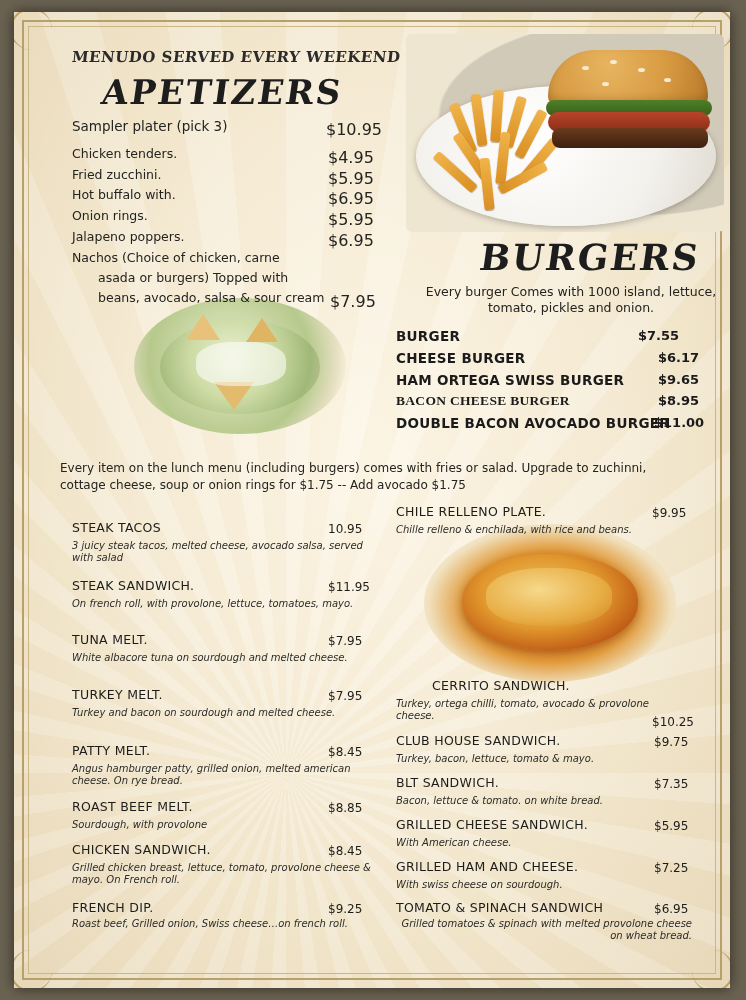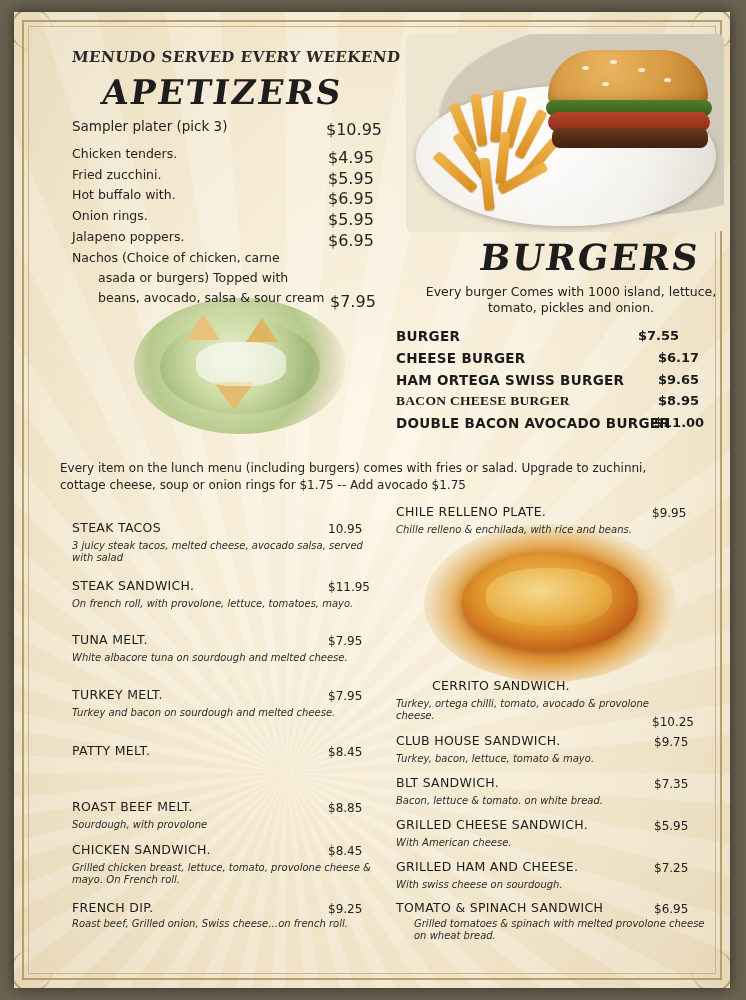--- a/index.html
+++ b/index.html
@@ -228,20 +228,21 @@
     <div class="it-name" style="left:58px;top:620px;">TUNA MELT.</div>
     <div class="it-price" style="left:314px;top:622px;">$7.95</div>
     <div class="it-desc" style="left:58px;top:640px;width:312px;">White albacore tuna on sourdough and melted cheese.</div>
 
     <div class="it-name" style="left:58px;top:675px;text-align:right;">TURKEY MELT.</div>
     <div class="it-price" style="left:314px;top:677px;">$7.95</div>
     <div class="it-desc" style="left:58px;top:695px;width:312px;">Turkey and bacon on sourdough and melted cheese.</div>
 
     <div class="it-name" style="left:58px;top:731px;">PATTY MELT.</div>
     <div class="it-price" style="left:314px;top:733px;">$8.45</div>
+    <div class="it-desc" style="left:58px;top:751px;width:312px;">Angus hamburger patty, grilled onion, melted american cheese. On rye bread.</div>
 
     <div class="it-name" style="left:58px;top:787px;">ROAST BEEF MELT.</div>
     <div class="it-price" style="left:314px;top:789px;">$8.85</div>
     <div class="it-desc" style="left:58px;top:807px;width:312px;">Sourdough,  with provolone</div>
 
     <div class="it-name" style="left:58px;top:830px;">CHICKEN SANDWICH.</div>
     <div class="it-price" style="left:314px;top:832px;">$8.45</div>
     <div class="it-desc" style="left:58px;top:850px;width:315px;">Grilled chicken breast, lettuce, tomato, provolone cheese &amp; mayo. On  French roll.</div>
 
     <div class="it-name" style="left:58px;top:888px;">FRENCH DIP.</div>
@@ -267,16 +268,16 @@
     <div class="it-name" style="left:382px;top:805px;">GRILLED CHEESE SANDWICH.</div>
     <div class="it-price" style="left:640px;top:807px;">$5.95</div>
     <div class="it-desc" style="left:382px;top:825px;width:290px;">With American cheese.</div>
 
     <div class="it-name" style="left:382px;top:847px;">GRILLED HAM AND CHEESE.</div>
     <div class="it-price" style="left:640px;top:849px;">$7.25</div>
     <div class="it-desc" style="left:382px;top:867px;width:290px;">With swiss cheese on sourdough.</div>
 
     <div class="it-name" style="left:382px;top:888px;">TOMATO &amp; SPINACH SANDWICH</div>
     <div class="it-price" style="left:640px;top:890px;">$6.95</div>
-    <div class="it-desc" style="left:400px;top:906px;width:296px;">Grilled tomatoes &amp; spinach with melted provolone cheese on wheat bread.</div>
+    <div class="it-desc" style="left:382px;top:906px;width:296px;text-align:right;">Grilled tomatoes &amp; spinach with melted provolone cheese on wheat bread.</div>
 
   </div>
 </div>
 
 </body></html>

